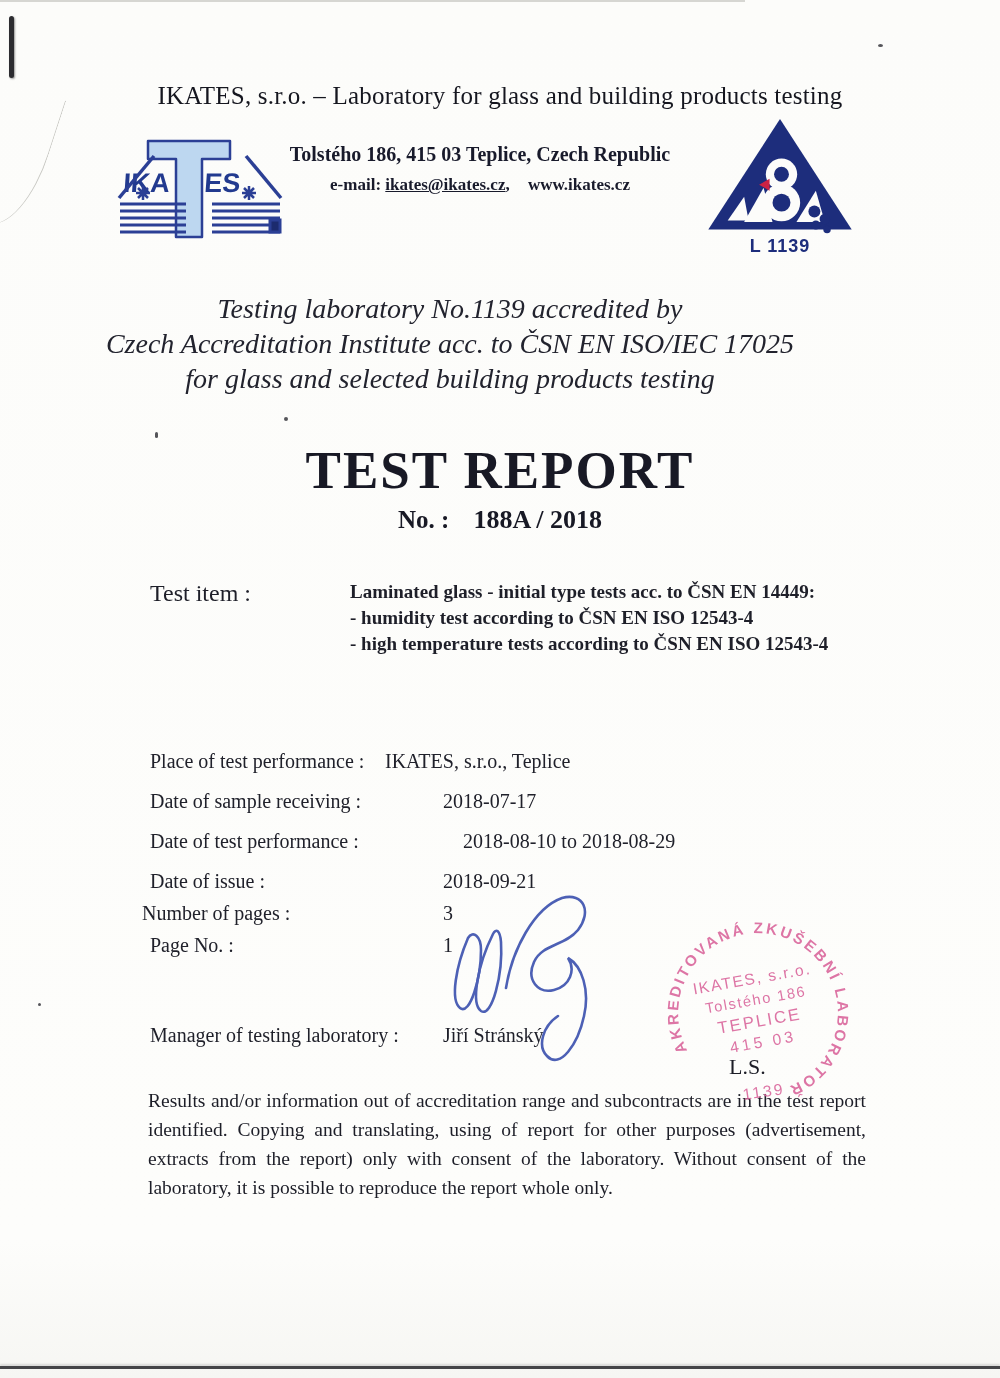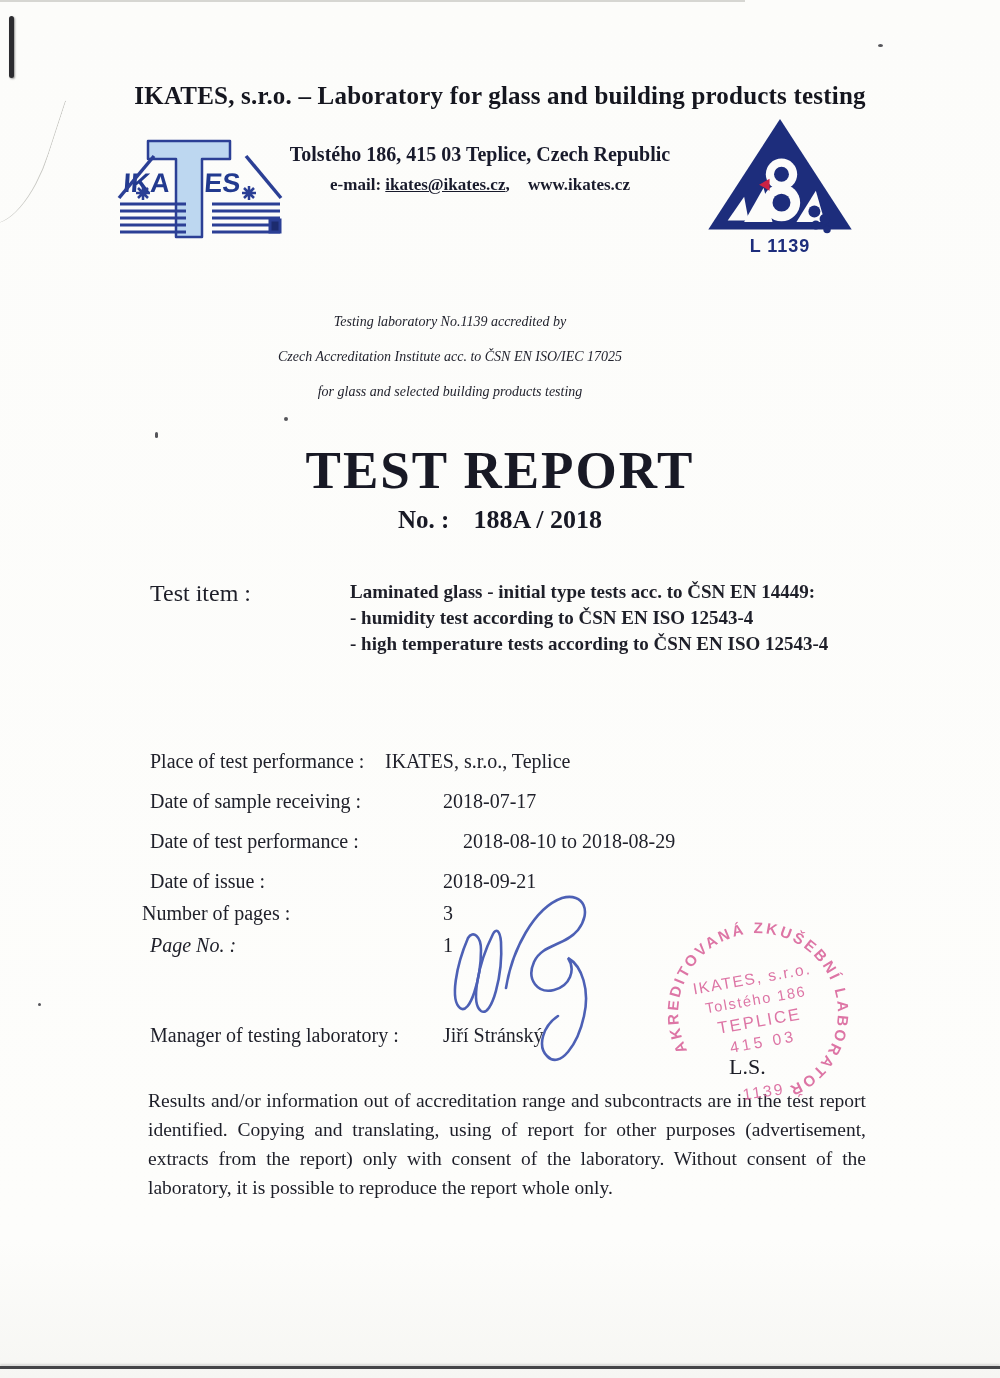--- a/index.html
+++ b/index.html
@@ -14,34 +14,34 @@
   .staple-mark { position:absolute; left:9px; top:16px; width:5px; height:62px;
     background:#2c2c30; border-radius:3px; box-shadow:1px 1px 2px rgba(0,0,0,.4); }
   .corner-curve { position:absolute; left:-14px; top:88px; width:60px; height:140px;
     border-right:1px solid #c9c9c4; border-radius:0 0 60% 0; transform:rotate(18deg); }
   .top-edge { position:absolute; left:0; top:0; width:745px; height:2px; background:#d6d6d2; }
   .bottom-edge { position:absolute; left:0; top:1366px; width:1000px; height:3px;
     background:#454548; box-shadow:0 -2px 2px rgba(0,0,0,.12); }
   .speck { position:absolute; background:#55555a; border-radius:50%; }
   
   .header-title { position:absolute; left:0; top:82px; width:1000px; text-align:center;
-    font-size:25px; font-weight:bold; letter-spacing:.2px; color:#15161f; }
+    font-size:25px; font-weight:normal; letter-spacing:.2px; color:#15161f; }
   .logo-box { position:absolute; left:112px; top:132px; }
   .contact { position:absolute; left:255px; top:143px; width:450px; text-align:center; color:#181a2b; }
   .contact .addr { font-size:20px; font-weight:bold; margin-bottom:9px; }
   .contact .tel  { font-size:17px; font-weight:bold; margin-bottom:8px; }
   .contact .mail { font-size:17px; font-weight:bold; }
   .contact .mail .u { text-decoration:underline; }
   .contact .mail .ws { margin-left:14px;margin-top:8px; }
   .cia-box { position:absolute; left:700px; top:116px; width:160px; text-align:center; }
   .cia-label { font-size:18px; font-weight:bold; color:#1d2d7c;
     font-family:"Liberation Sans", sans-serif; letter-spacing:1px; margin-top:-2px; }
   
-  .accred { position:absolute; left:0; top:304px; width:900px; text-align:center;
-    font-style:italic; font-size:14px; line-height:35px; color:#22232e; }
+  .accred { position:absolute; left:0; top:291px; width:900px; text-align:center;
+    font-style:italic; font-size:28px; line-height:35px; color:#22232e; }
   
   .report-title { position:absolute; left:0; top:440px; width:1000px; text-align:center;
     font-size:53px; font-weight:bold; letter-spacing:2px; color:#181925; }
   .report-no { position:absolute; left:0; top:505px; width:1000px; text-align:center;
     font-size:25px; font-weight:bold; color:#181925; }
   .report-no .num { margin-left:18px; font-size:26px; }
   
   .ti-label { position:absolute; left:150px; top:580px; font-size:24px; }
   .ti-value { position:absolute; left:350px; top:579px; width:530px;
     font-size:19px; font-weight:bold; line-height:26px; }
@@ -179,21 +179,21 @@
 
   <div class="drow" style="left:150px;top:830px;">Date of test performance :</div>
   <div class="dval" style="left:443px;top:830px;margin-left:20px;">2018-08-10 to 2018-08-29</div>
 
   <div class="drow" style="left:150px;top:870px;">Date of issue :</div>
   <div class="dval" style="left:443px;top:870px;">2018-09-21</div>
 
   <div class="drow" style="left:142px;top:902px;">Number of pages :</div>
   <div class="dval" style="left:443px;top:902px;">3</div>
 
-  <div class="drow" style="left:150px;top:934px;font-style:italic;">Page No. :</div>
+  <div class="drow" style="left:150px;top:934px;">Page No. :</div>
   <div class="dval" style="left:443px;top:934px;">1</div>
 
   <div class="mgr-label">Manager of testing laboratory :</div>
   <div class="mgr-value">Jiří Stránský</div>
 
   <div class="signature">
     <svg width="225" height="200" viewBox="0 0 225 200">
       <g fill="none" stroke="#3a50ae" stroke-width="2.6" stroke-linecap="round" opacity="0.9">
         <path d="M48 62 C36 90, 30 124, 40 132 C50 140, 61 102, 61 74 C61 60, 53 54, 48 62"></path>
         <path d="M73 58 C57 90, 51 128, 61 135 C72 142, 83 98, 81 66 C80 54, 76 52, 73 58"></path>

